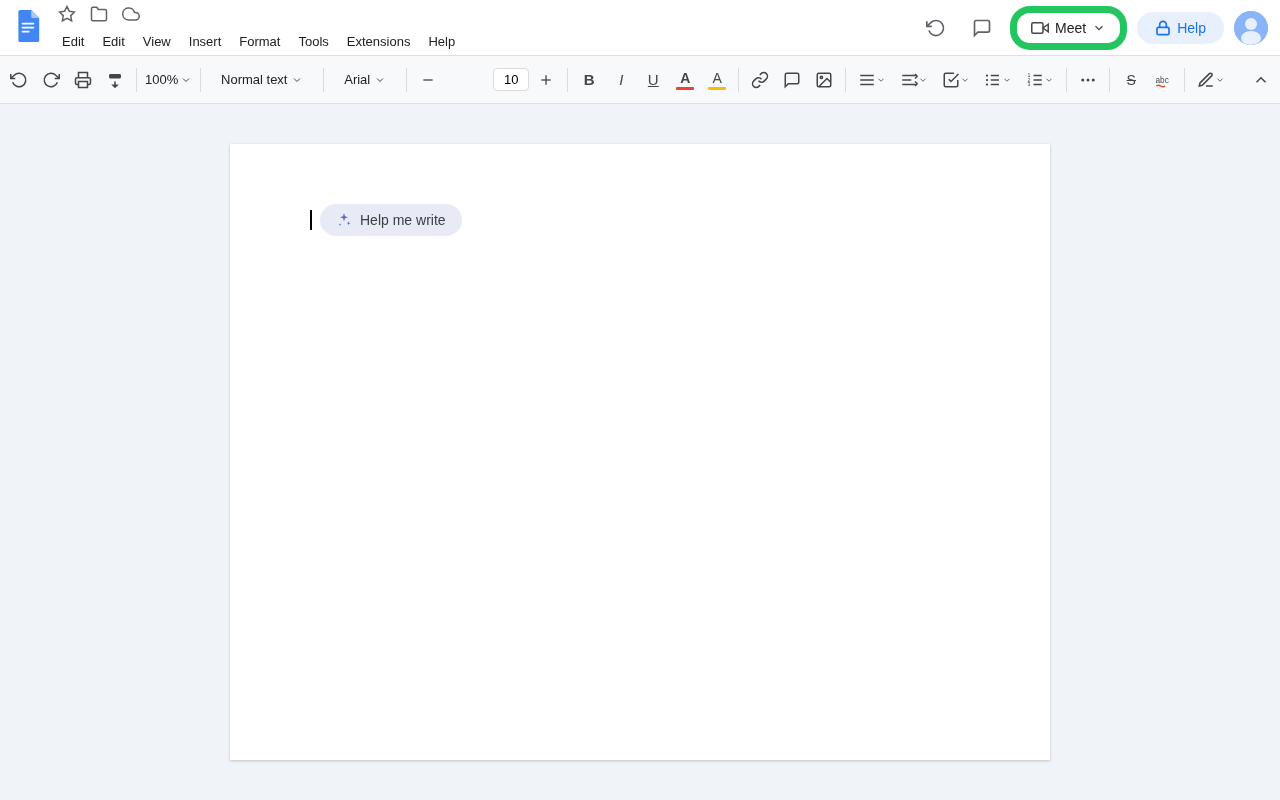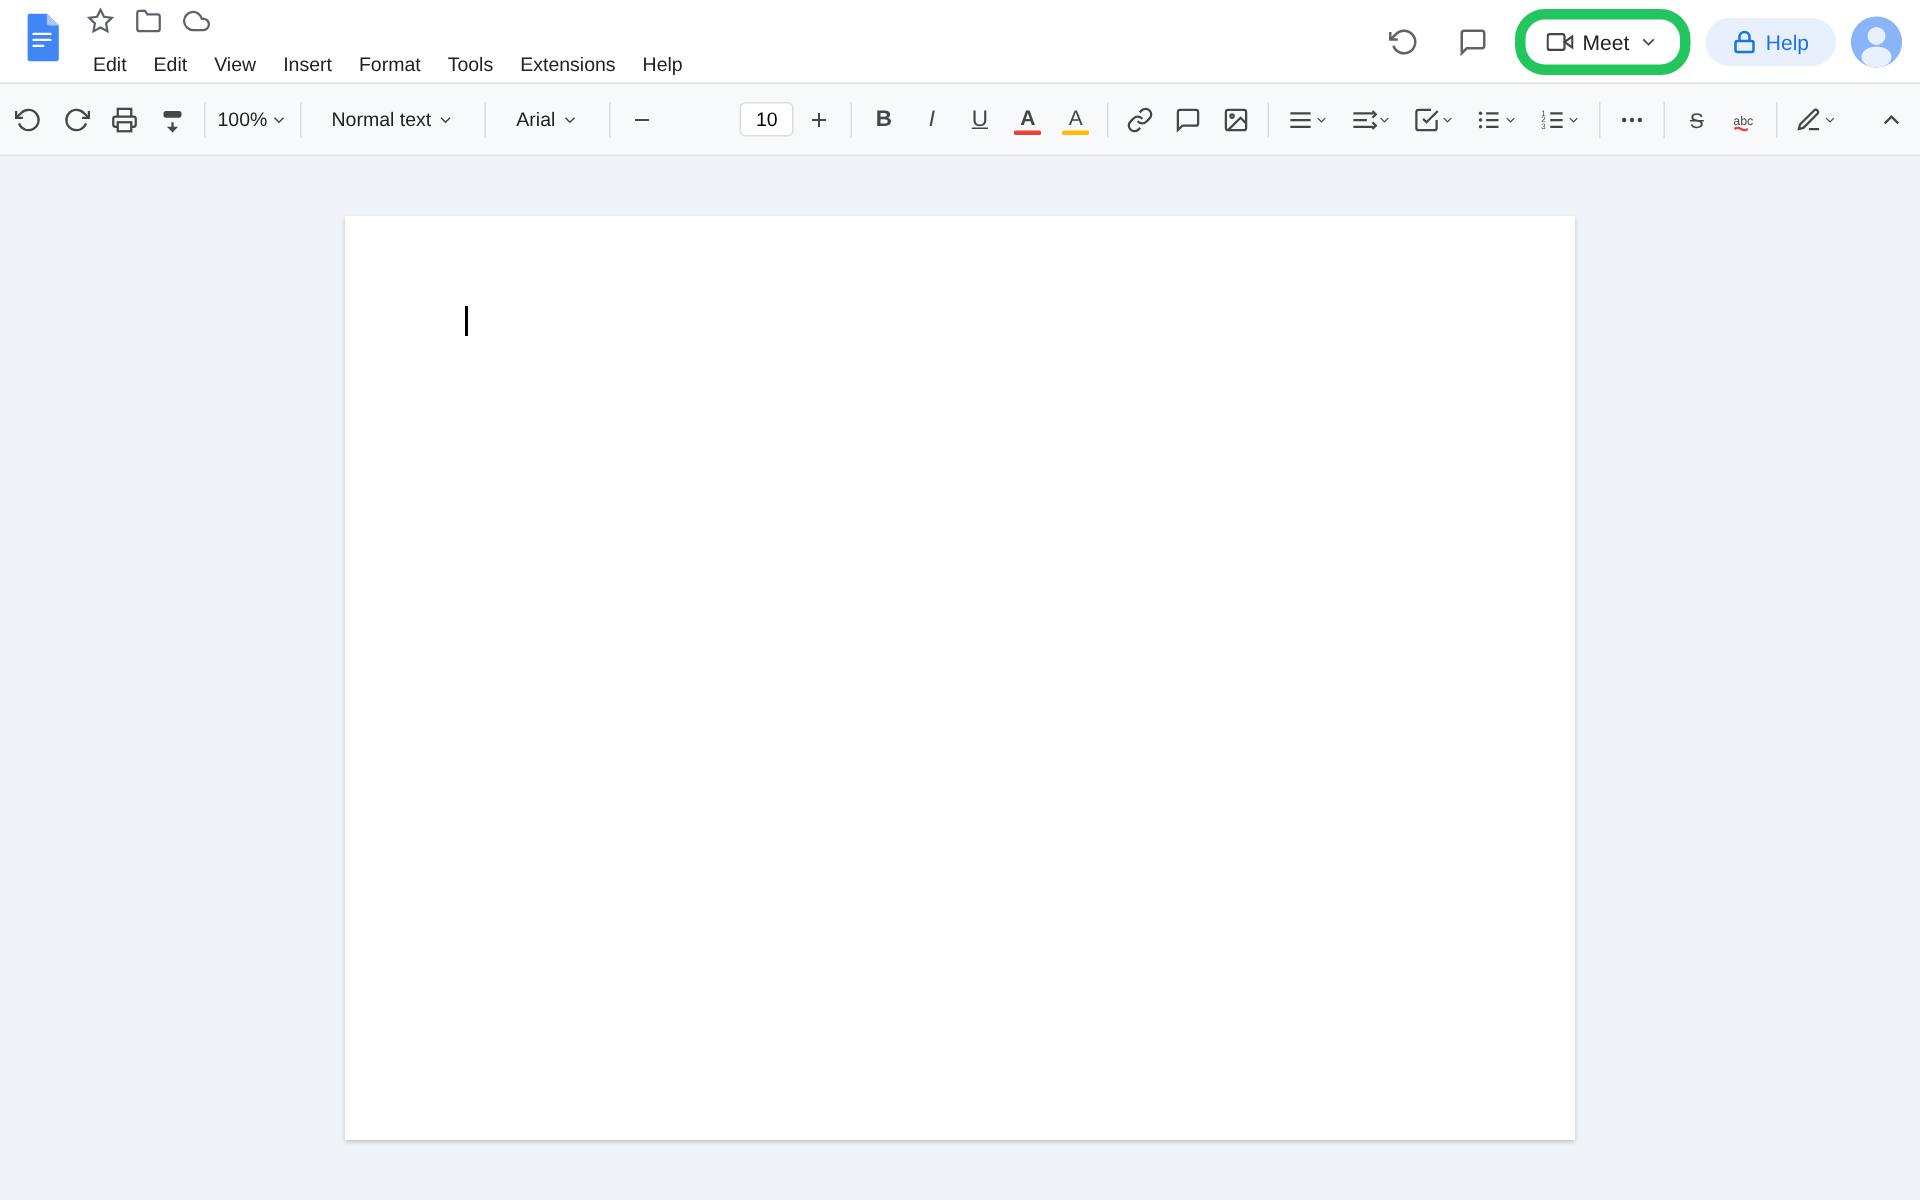--- a/index.html
+++ b/index.html
@@ -586,15 +586,23 @@
     <svg width="18" height="18" viewBox="0 0 24 24" fill="none" stroke="#444746" stroke-width="2">
         <polyline points="18 15 12 9 6 15"></polyline>
       </svg>
   </button>
 </div>
 
 <div class="document-area">
   <div class="document-page">
     <div style="display:flex; align-items:center;">
       <span class="cursor-line"></span>
+      <button class="help-me-write-btn">
+        <svg width="16" height="16" viewBox="0 0 24 24" fill="none" xmlns="http://www.w3.org/2000/svg">
+          <path d="M12 2l1.5 4.5L18 8l-4.5 1.5L12 14l-1.5-4.5L6 8l4.5-1.5L12 2z" fill="#5c6bc0"></path>
+          <path d="M19 14l.75 2.25L22 17l-2.25.75L19 20l-.75-2.25L16 17l2.25-.75L19 14z" fill="#5c6bc0"></path>
+          <path d="M6 17l.5 1.5L8 19l-1.5.5L6 21l-.5-1.5L4 19l1.5-.5L6 17z" fill="#5c6bc0"></path>
+        </svg>
+        <span>Help me write</span>
+      </button>
     </div>
   </div>
 </div>
 
 </body></html>

